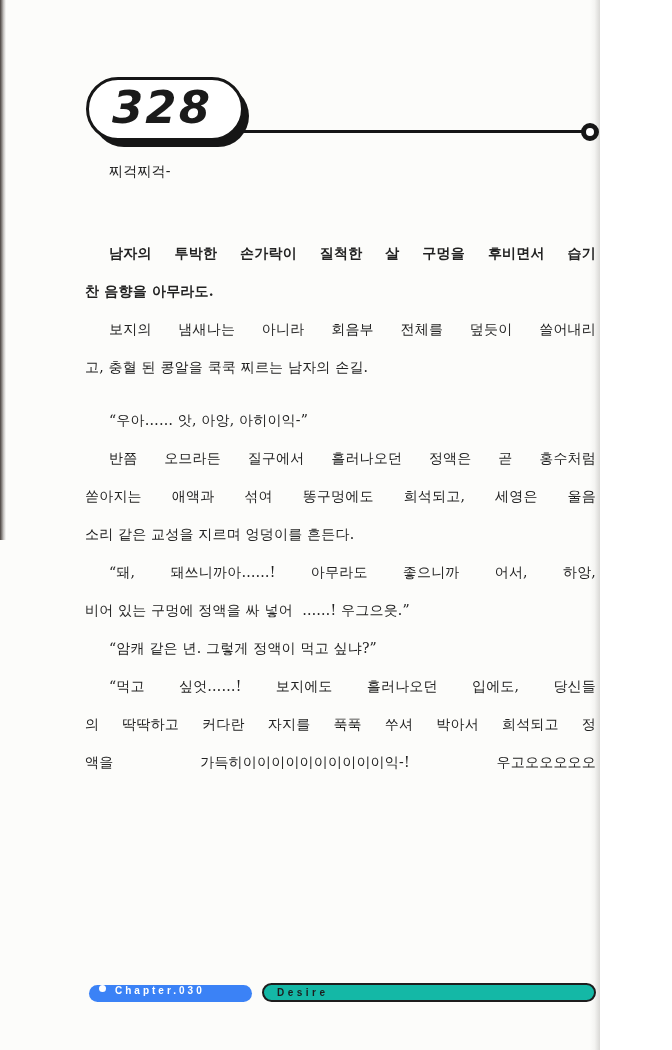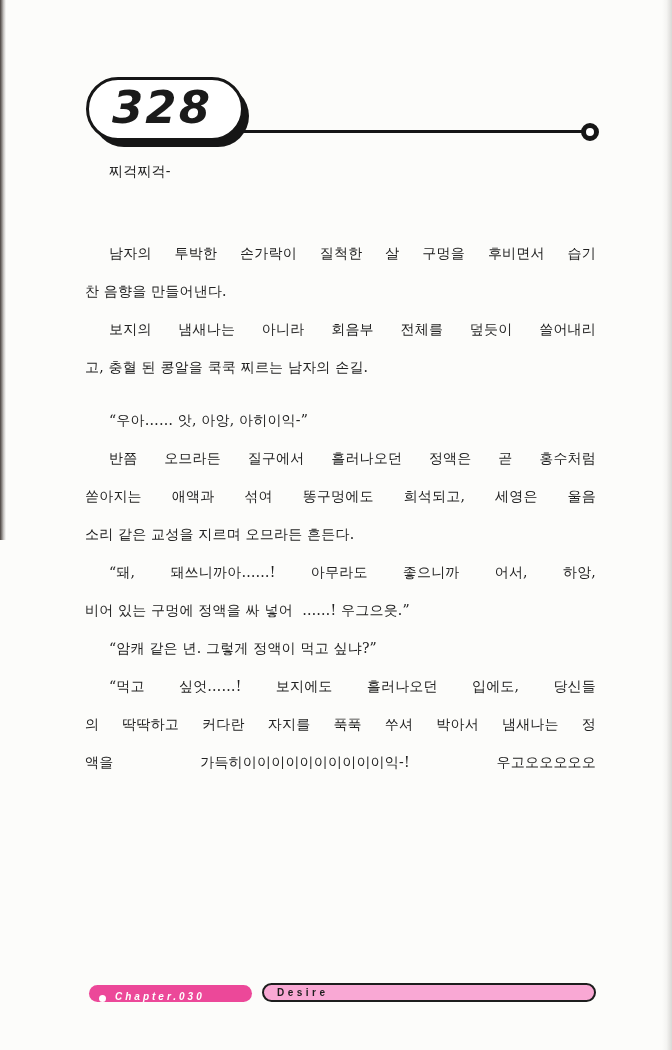--- a/index.html
+++ b/index.html
@@ -3,21 +3,21 @@
 <meta charset="utf-8">
 <style>
   html, body { margin: 0; padding: 0; }
   body {
     width: 672px; height: 1050px;
     background: #ffffff;
     font-family: "DejaVu Serif", "Liberation Serif", serif;
   }
   .page {
     position: relative;
-    width: 672px; height: 1050px;
+    width: 600px; height: 1050px;
     background: #fcfcfa;
     overflow: hidden;
     color: #1e1e1e;
   }
   
   .edge-left {
     position: absolute; left: 0; top: 0; width: 6px; height: 540px;
     background: linear-gradient(90deg, rgba(40,32,28,0.85), rgba(40,32,28,0.25) 60%, rgba(40,32,28,0));
     pointer-events: none;
   }
@@ -62,55 +62,55 @@
   
   .page-body {
     position: absolute; left: 85px; top: 152px; width: 511px;
     font-size: 14px;
     line-height: 38px;
     letter-spacing: 0.2px;
     color: #222222;
   }
   .para { margin: 0; }
   .gap-none { margin-top: 0; }
-  .gap-l { margin-top: 44px; }
+  .gap-l { margin-top: 44px; font-weight: bold; }
   .gap-m { }
   .gap-s { margin-top: 15px; }
   .line { min-height: 38px; }
   .line.indent { text-indent: 24px; }
   .line.fill { text-align: justify; text-align-last: justify; }
 
   
   .chapter-pill {
     position: absolute; left: 89px; top: 985px;
     width: 163px; height: 17px;
-    background: #ec4899;
+    background: #3b82f6;
     border-radius: 9px;
-    display: flex; align-items: flex-end; font-style: italic;
+    display: flex; align-items: flex-start;
   }
   .chapter-dot {
     width: 7px; height: 7px;
     margin-left: 10px;
     background: #ffffff;
     border-radius: 50%;
     flex: 0 0 auto;
   }
   .chapter-label {
     margin-left: 9px;
     color: #ffffff;
     font-family: "Liberation Sans", "DejaVu Sans", sans-serif;
     font-size: 10px;
     font-weight: bold;
     letter-spacing: 3px;
     white-space: nowrap;
   }
   .title-pill {
     position: absolute; left: 262px; top: 983px;
     width: 334px; height: 19px;
-    background: #f9a8d4;
+    background: #14b8a6;
     border: 2px solid #1d1d1d;
     border-radius: 11px;
     box-sizing: border-box;
     display: flex; align-items: center;
   }
   .title-label {
     margin-left: 13px;
     color: #1d1d1d;
     font-family: "Liberation Sans", "DejaVu Sans", sans-serif;
     font-size: 10px;
@@ -134,44 +134,44 @@
     <div class="header-rule"></div>
     <div class="header-rule-end"></div>
   </header>
 
   <main class="page-body">
       <div class="para gap-none">
         <div class="line indent">찌걱찌걱-</div>
       </div>
       <div class="para gap-l">
         <div class="line indent fill">남자의 투박한 손가락이 질척한 살 구멍을 후비면서 습기</div>
-        <div class="line">찬 음향을 만들어낸다.</div>
+        <div class="line">찬 음향을 아무라도.</div>
       </div>
       <div class="para gap-none">
         <div class="line indent fill">보지의 냄새나는 아니라 회음부 전체를 덮듯이 쓸어내리</div>
         <div class="line">고, 충혈 된 콩알을 쿡쿡 찌르는 남자의 손길.</div>
       </div>
       <div class="para gap-s">
         <div class="line indent">“우아…… 앗, 아앙, 아히이익-”</div>
       </div>
       <div class="para gap-m">
         <div class="line indent fill">반쯤 오므라든 질구에서 흘러나오던 정액은 곧 홍수처럼</div>
         <div class="line fill">쏟아지는 애액과 섞여 똥구멍에도 희석되고, 세영은 울음</div>
-        <div class="line">소리 같은 교성을 지르며 오므라든 흔든다.</div>
+        <div class="line">소리 같은 교성을 지르며 엉덩이를 흔든다.</div>
       </div>
       <div class="para gap-m">
         <div class="line indent fill">“돼, 돼쓰니까아……! 아무라도 좋으니까 어서, 하앙,</div>
         <div class="line">비어 있는 구멍에 정액을 싸 넣어&nbsp; ……! 우그으읏.”</div>
       </div>
       <div class="para gap-none">
         <div class="line indent">“암캐 같은 년. 그렇게 정액이 먹고 싶냐?”</div>
       </div>
       <div class="para gap-none">
         <div class="line indent fill">“먹고 싶엇……! 보지에도 흘러나오던 입에도, 당신들</div>
-        <div class="line fill">의 딱딱하고 커다란 자지를 푹푹 쑤셔 박아서 냄새나는 정</div>
+        <div class="line fill">의 딱딱하고 커다란 자지를 푹푹 쑤셔 박아서 희석되고 정</div>
         <div class="line fill">액을 가득히이이이이이이이이이이익-! 우고오오오오오</div>
       </div>
     </main>
 
   <footer>
     <div class="chapter-pill">
       <span class="chapter-dot"></span>
       <span class="chapter-label">Chapter.030</span>
     </div>
     <div class="title-pill">

